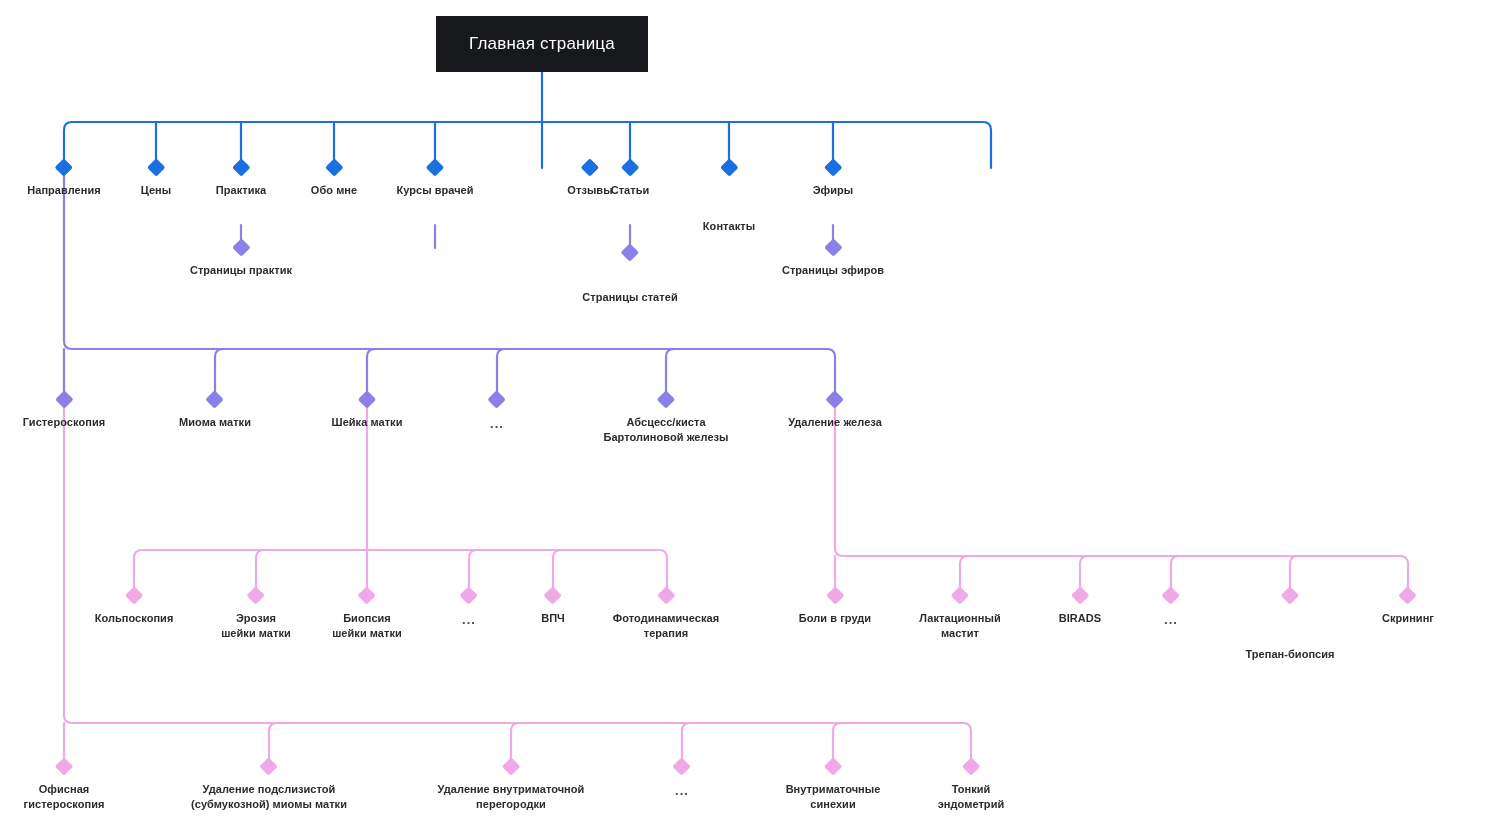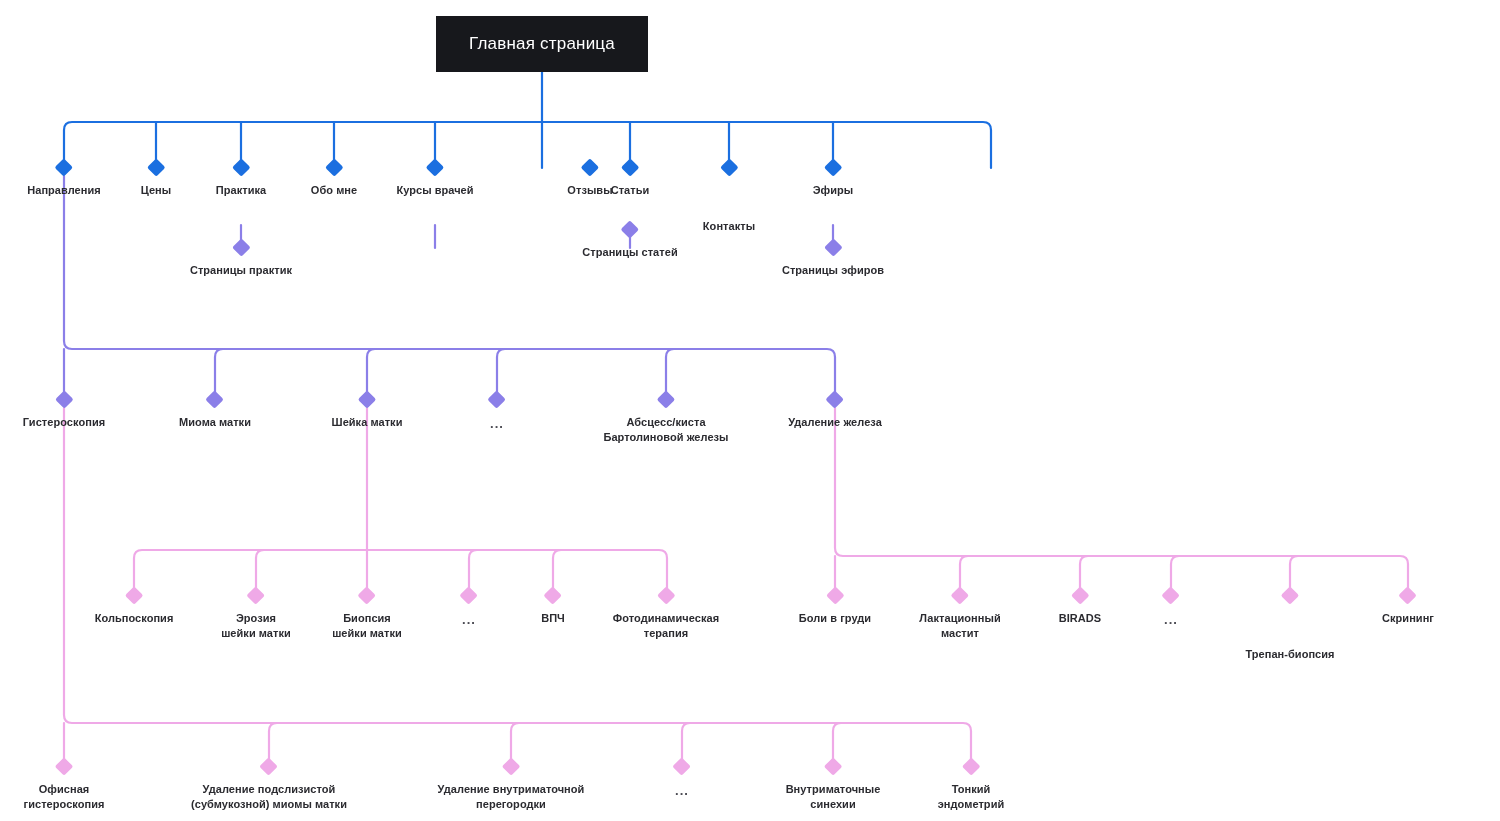--- a/index.html
+++ b/index.html
@@ -167,21 +167,21 @@
   </div>
   <div class="node lvl1" style="left:833px; top:161px;">
     <div class="diamond"></div>
     <div class="node-label">Эфиры</div>
   </div>
 
   <div class="node lvl2" style="left:241px; top:241px;">
     <div class="diamond"></div>
     <div class="node-label">Страницы практик</div>
   </div>
-  <div class="node lvl2" style="left:630px; top:223px;">
+  <div class="node lvl2" style="left:630px; top:246px;gap:22px;">
     <div class="diamond"></div>
     <div class="node-label">Страницы статей</div>
   </div>
   <div class="node lvl2" style="left:833px; top:241px;">
     <div class="diamond"></div>
     <div class="node-label">Страницы эфиров</div>
   </div>
 
   <div class="node lvl3" style="left:64px; top:393px;">
     <div class="diamond"></div>

